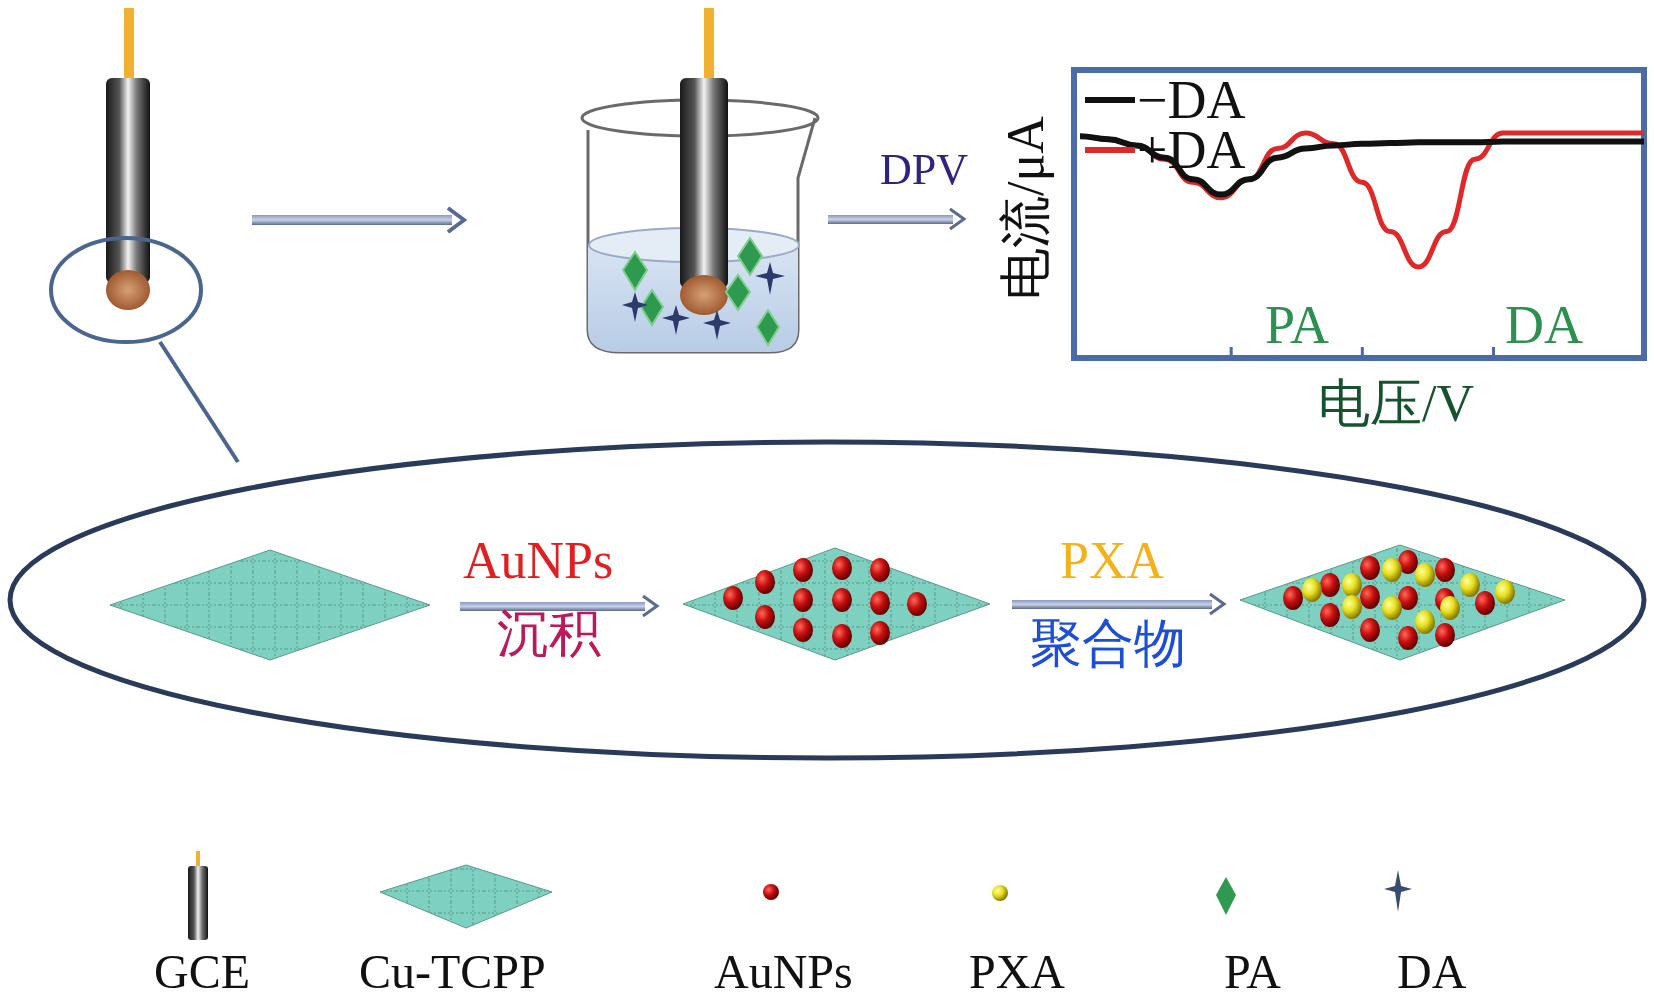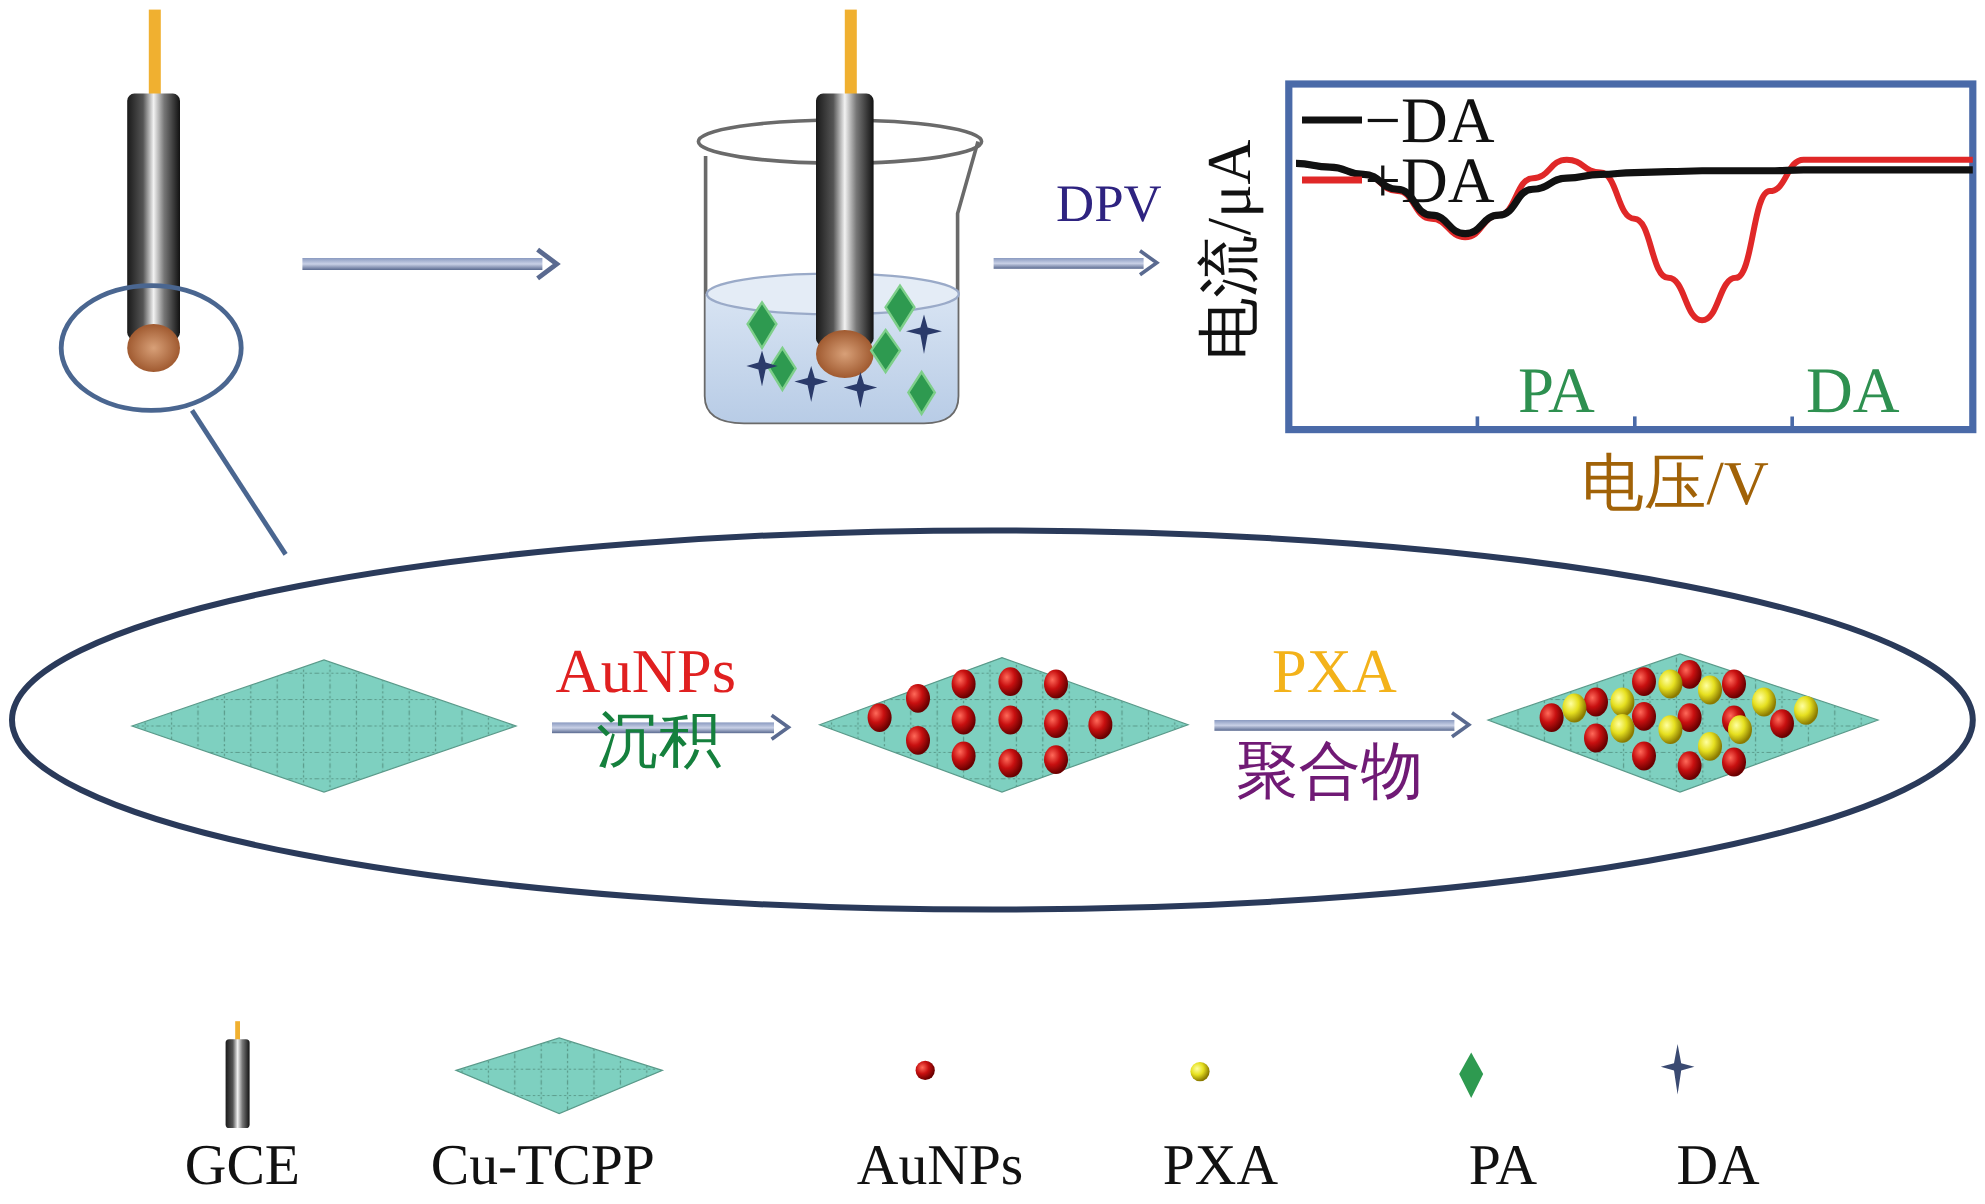--- a/index.html
+++ b/index.html
@@ -1,26 +1,26 @@
 <!DOCTYPE html>
 <html><head>
 <meta charset="utf-8">
 <style>
   html, body { margin:0; padding:0; background:#ffffff; }
   body { width:1654px; height:1003px; position:relative; overflow:hidden; font-family:"Liberation Serif","DejaVu Serif",serif; }
   svg.stage { position:absolute; left:0; top:0; }
   .label { position:absolute; white-space:nowrap; line-height:1; }
   .dpv { left:880px; top:148px; font-size:44px; color:#2e2380; }
   .aunp-step { left:463px; top:535px; font-size:52px; color:#e02020; }
-  .aunp-step2 { left:497px; top:592px; font-size:52px; color:#15803d; }
+  .aunp-step2 { left:497px; top:608px; font-size:52px; color:#be185d; }
   .pxa-step { left:1060px; top:535px; font-size:52px; color:#f3b21a; }
-  .pxa-step2 { left:1030px; top:618px; font-size:52px; color:#701a75; }
+  .pxa-step2 { left:1030px; top:618px; font-size:52px; color:#1d4ed8; }
   .leg-txt { font-size:48px; color:#111;margin-left:24px; }
   .ylab { left:1000px; top:300px; font-size:52px; color:#111; transform-origin:0 0; transform:rotate(-90deg); }
-  .xlab { left:1318px; top:378px; font-size:52px; color:#a16207; }
+  .xlab { left:1318px; top:378px; font-size:52px; color:#14532d; }
 </style>
 </head>
 <body>
 
 <svg class="stage" width="1654" height="1003" viewBox="0 0 1654 1003">
   <defs>
     <linearGradient id="rodGrad" x1="0" x2="1" y1="0" y2="0">
       <stop offset="0" stop-color="#1a1a1a"></stop>
       <stop offset="0.3" stop-color="#555"></stop>
       <stop offset="0.5" stop-color="#f2f2f2"></stop>

